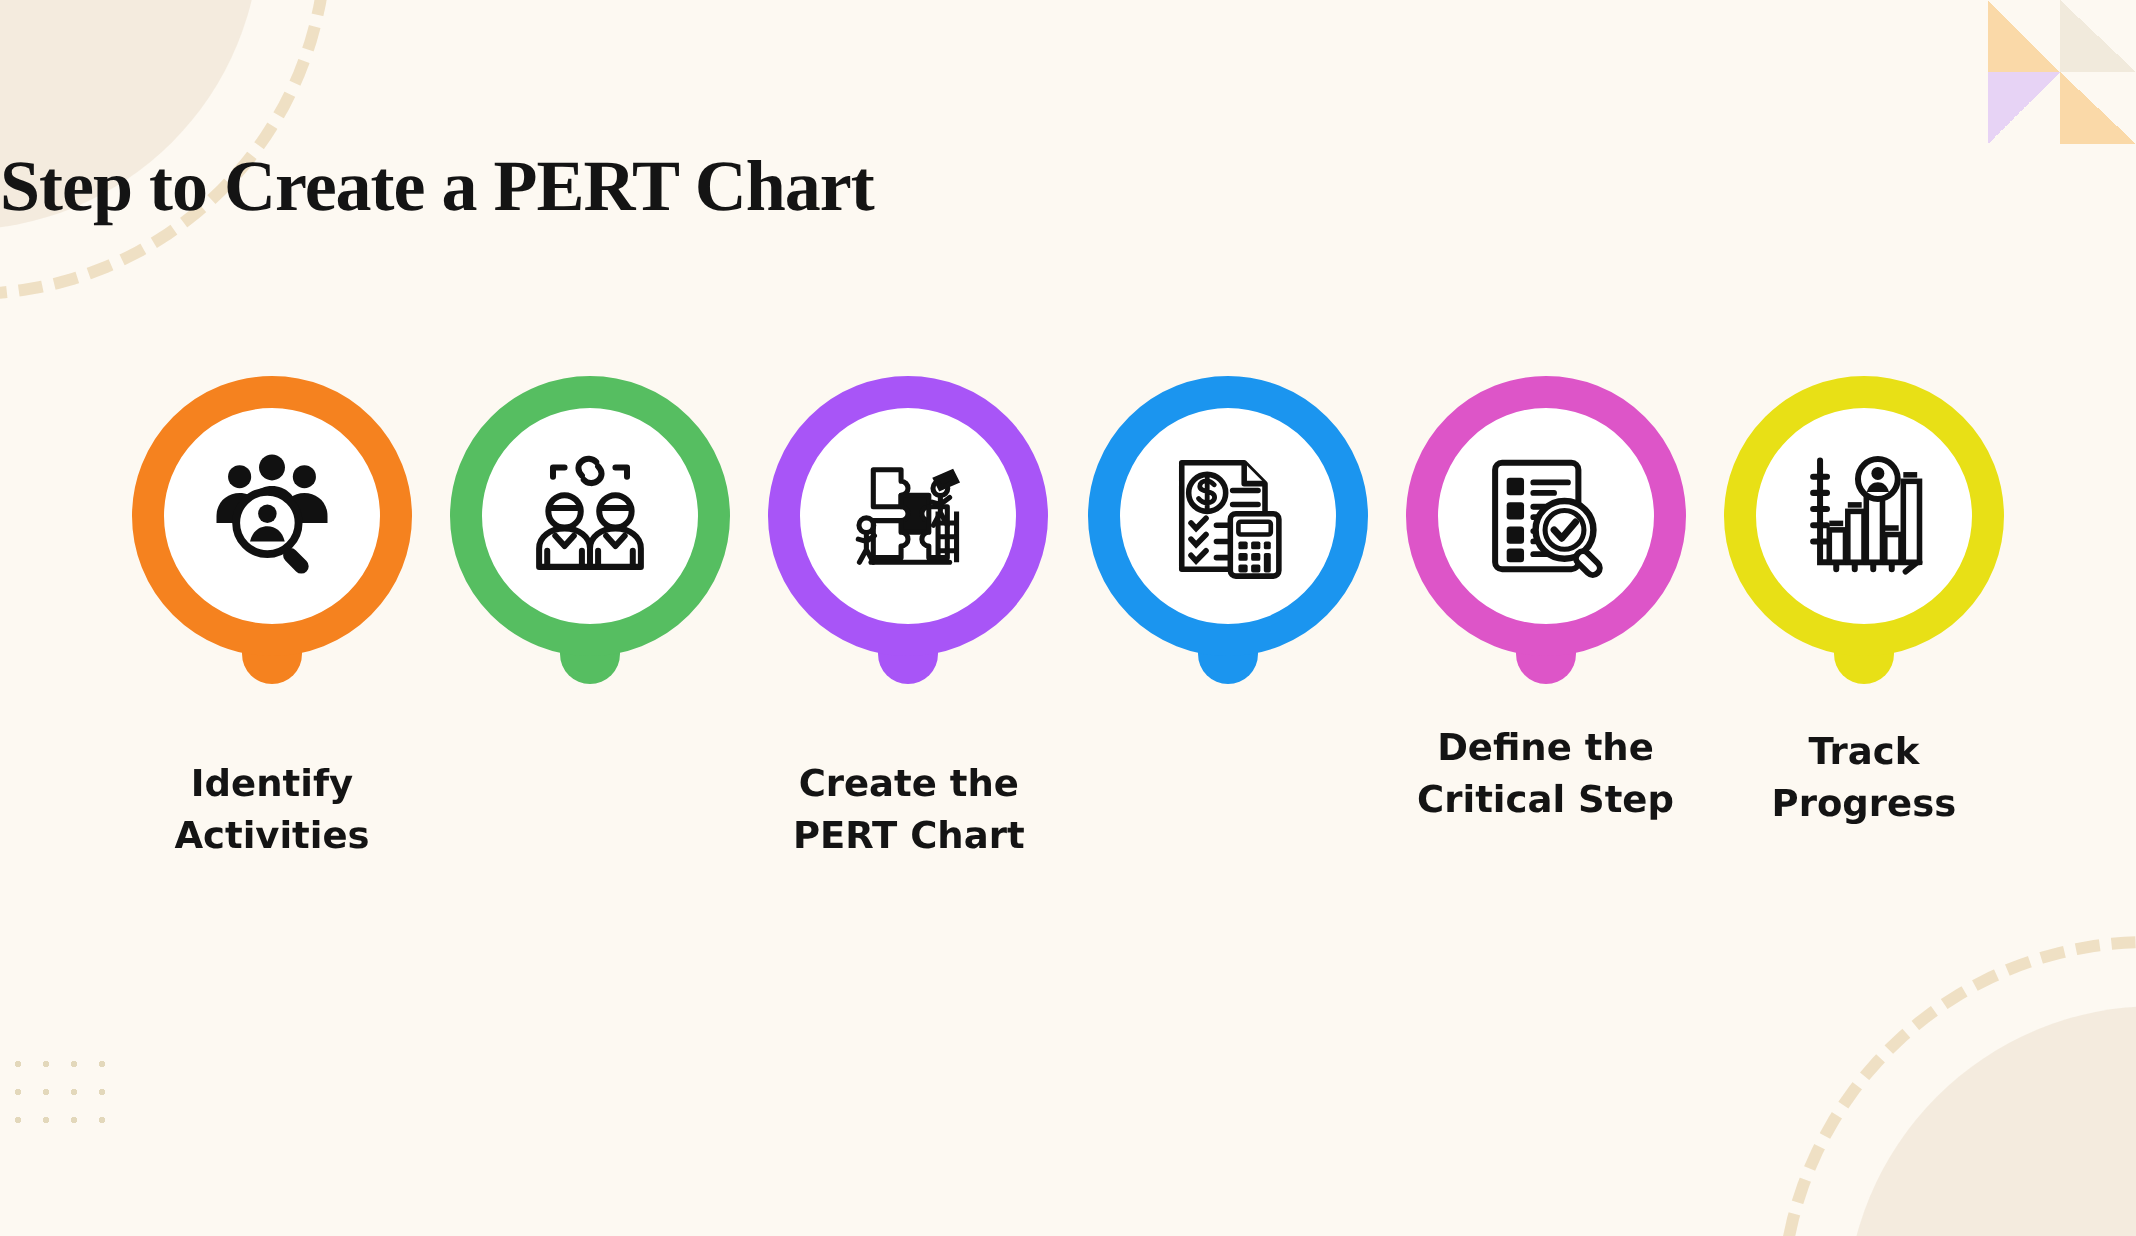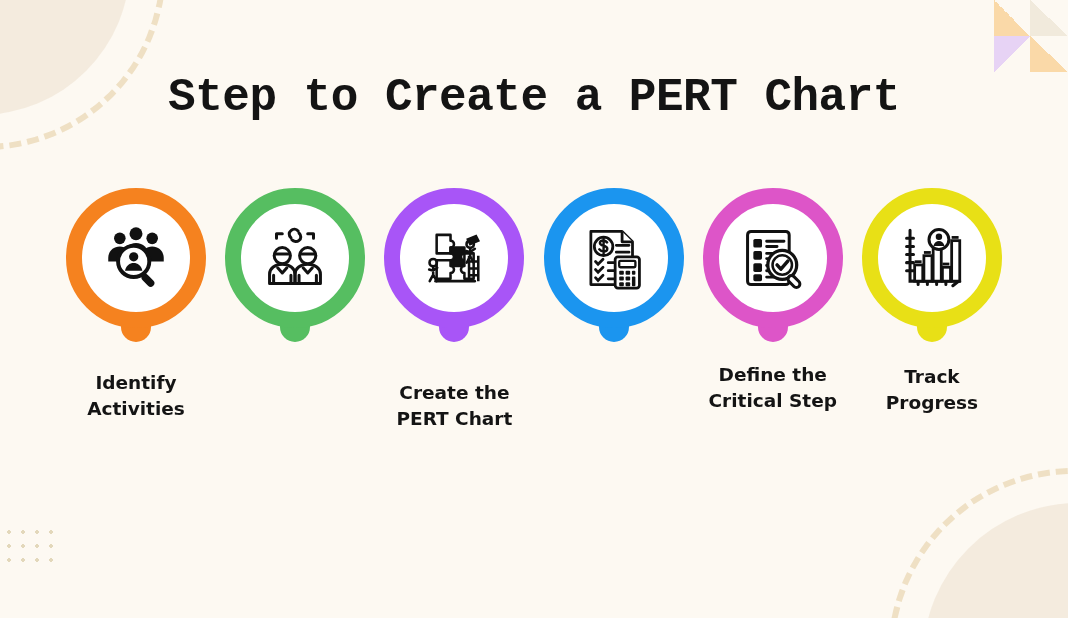--- a/index.html
+++ b/index.html
@@ -91,26 +91,25 @@
   .tri.b { background: linear-gradient(to bottom left, #FDF9F2 50%, #F1EADC 50%); }
   .tri.c { background: linear-gradient(to bottom right, #E7D3F5 50%, #FDF9F2 50%); }
   .tri.d { background: linear-gradient(to bottom left, #FDF9F2 50%, #FAD9A8 50%); }
 
   
   .title {
     position: absolute;
     left: 0;
     right: 0;
     top: 72px;
-    text-align: center;
-    font-size: 46px;
+    font-size: 36px;
     font-weight: 700;
     letter-spacing: -0.5px;
     color: #141414;
-    font-family: Liberation Mono, monospace;
+    font-family: Liberation Serif, serif;
   }
 
   
   .steps {
     position: absolute;
     left: 60px;
     right: 60px;
     top: 188px;
     display: flex;
     justify-content: space-between;
@@ -163,21 +162,21 @@
   .caption {
     margin-top: 14px;
     text-align: center;
     font-size: 18.5px;
     line-height: 1.42;
     font-weight: 700;
     color: #141414;
     font-family: "DejaVu Sans", sans-serif;
     white-space: pre-line;
   }
-  .step-1 .caption { margin-top: 22px; }
+  .step-1 .caption { margin-top: 32px; }
   .step-2 .caption { margin-top: 16px; }
   .step-3 .caption { margin-top: 32px; }
   .step-4 .caption { margin-top: 16px; }
   .step-5 .caption { margin-top: 14px; }
   .step-6 .caption { margin-top: 16px; }
 </style>
 </head>
 <body style="background: rgb(253, 249, 242);">
 
 <div class="bg-layer">

